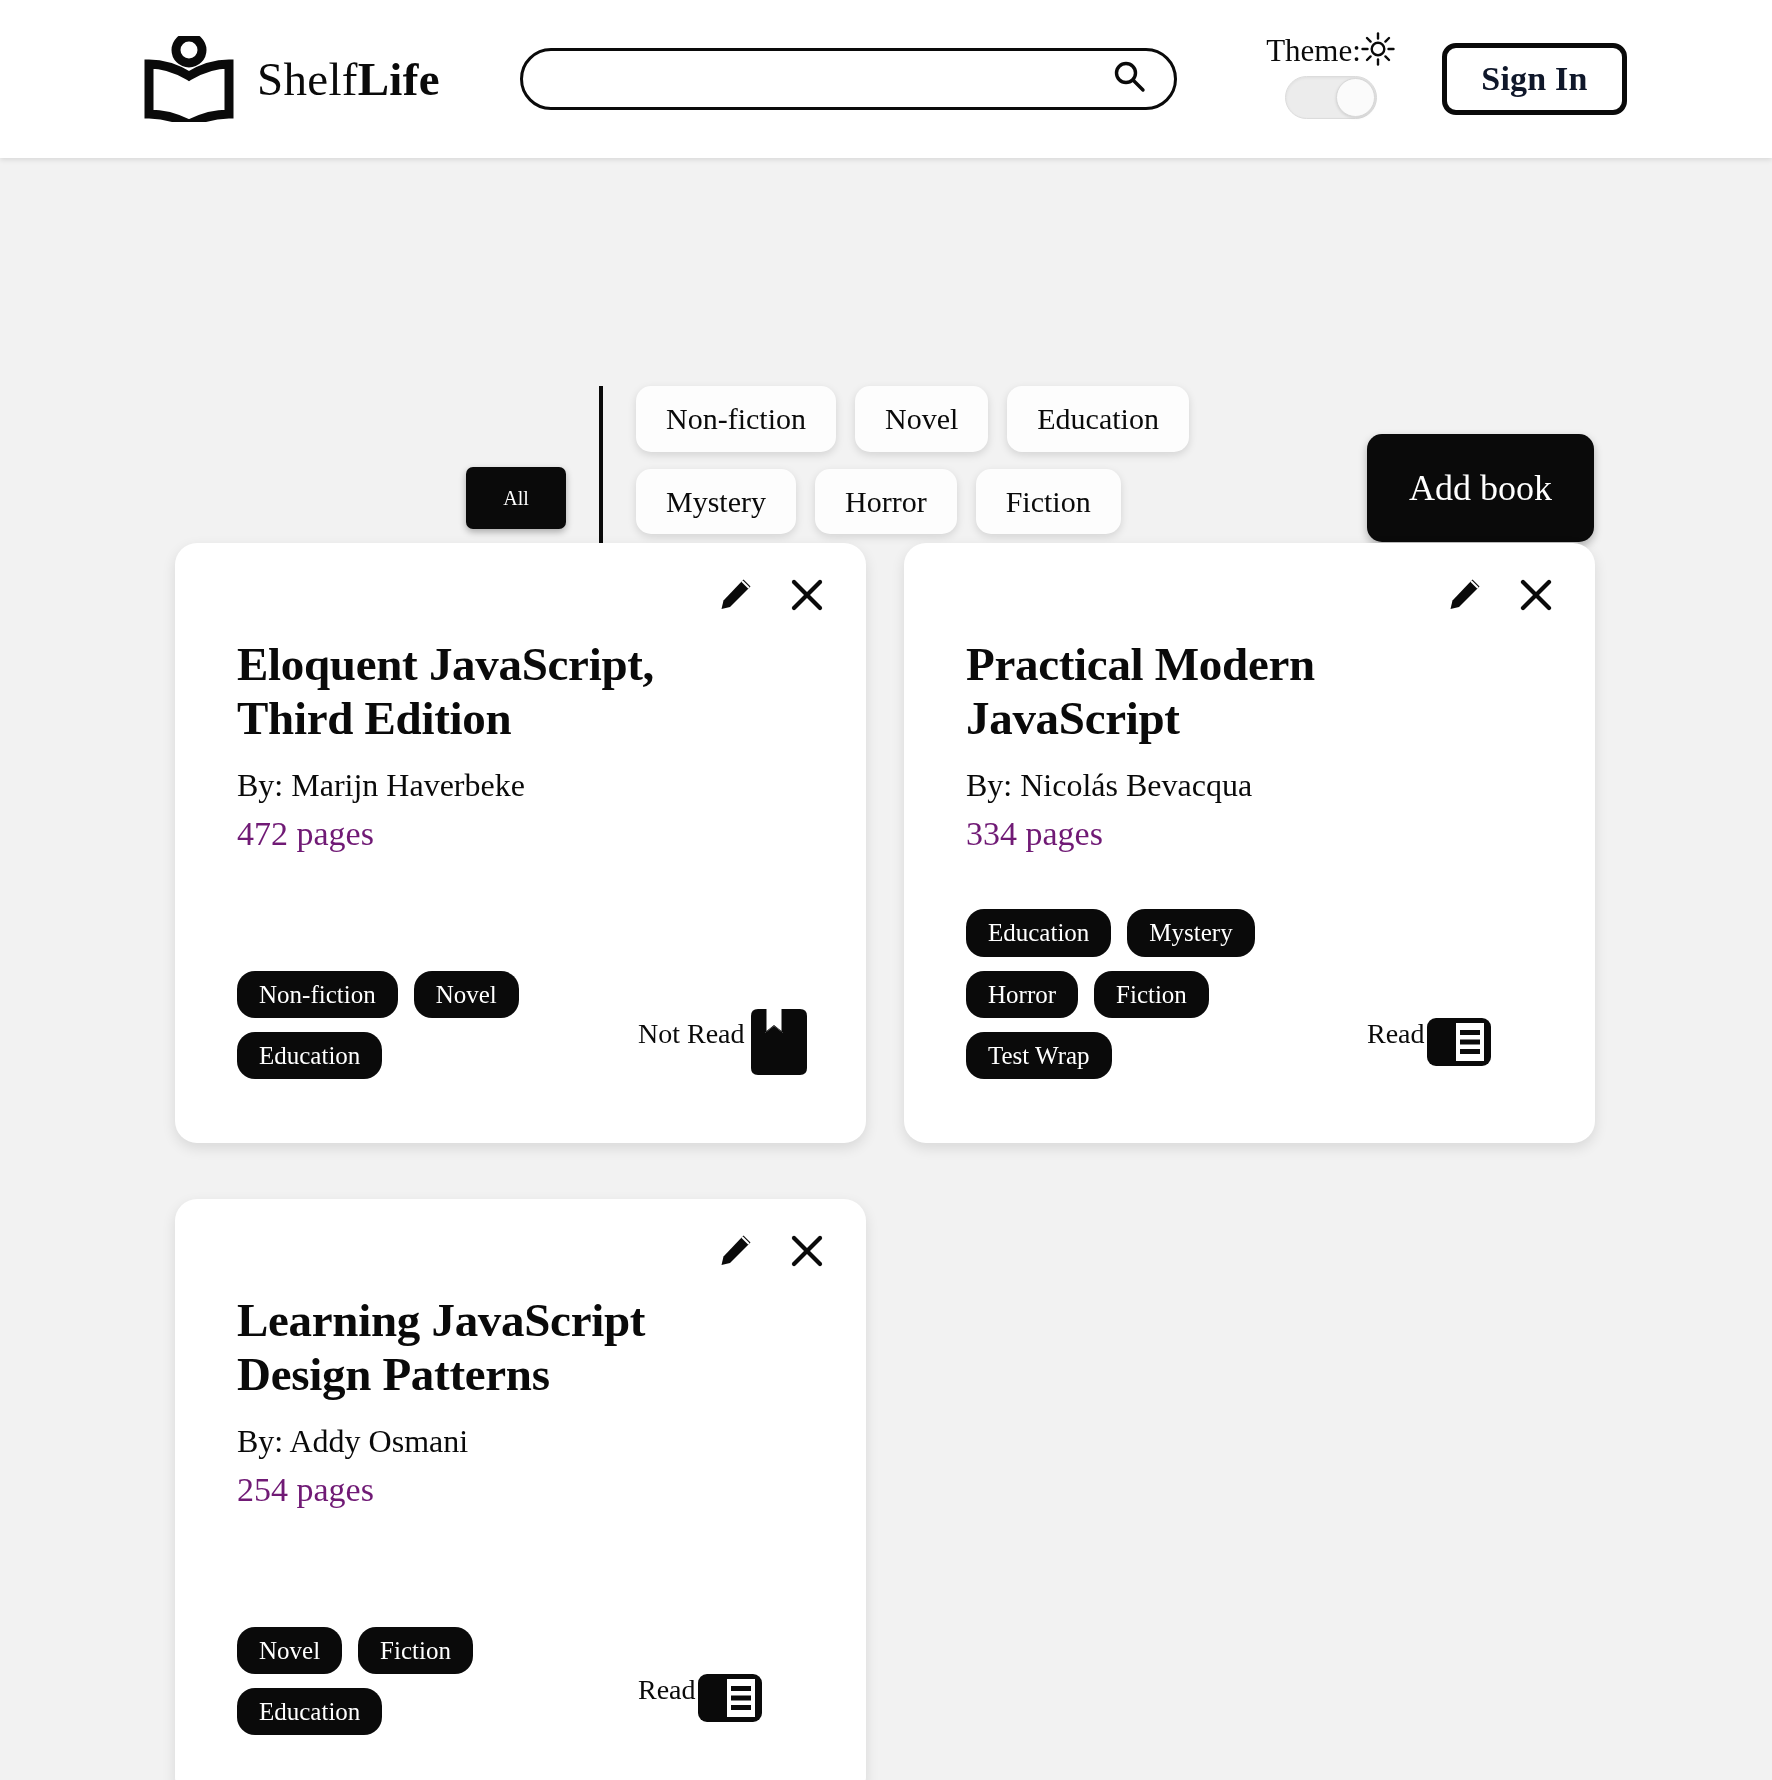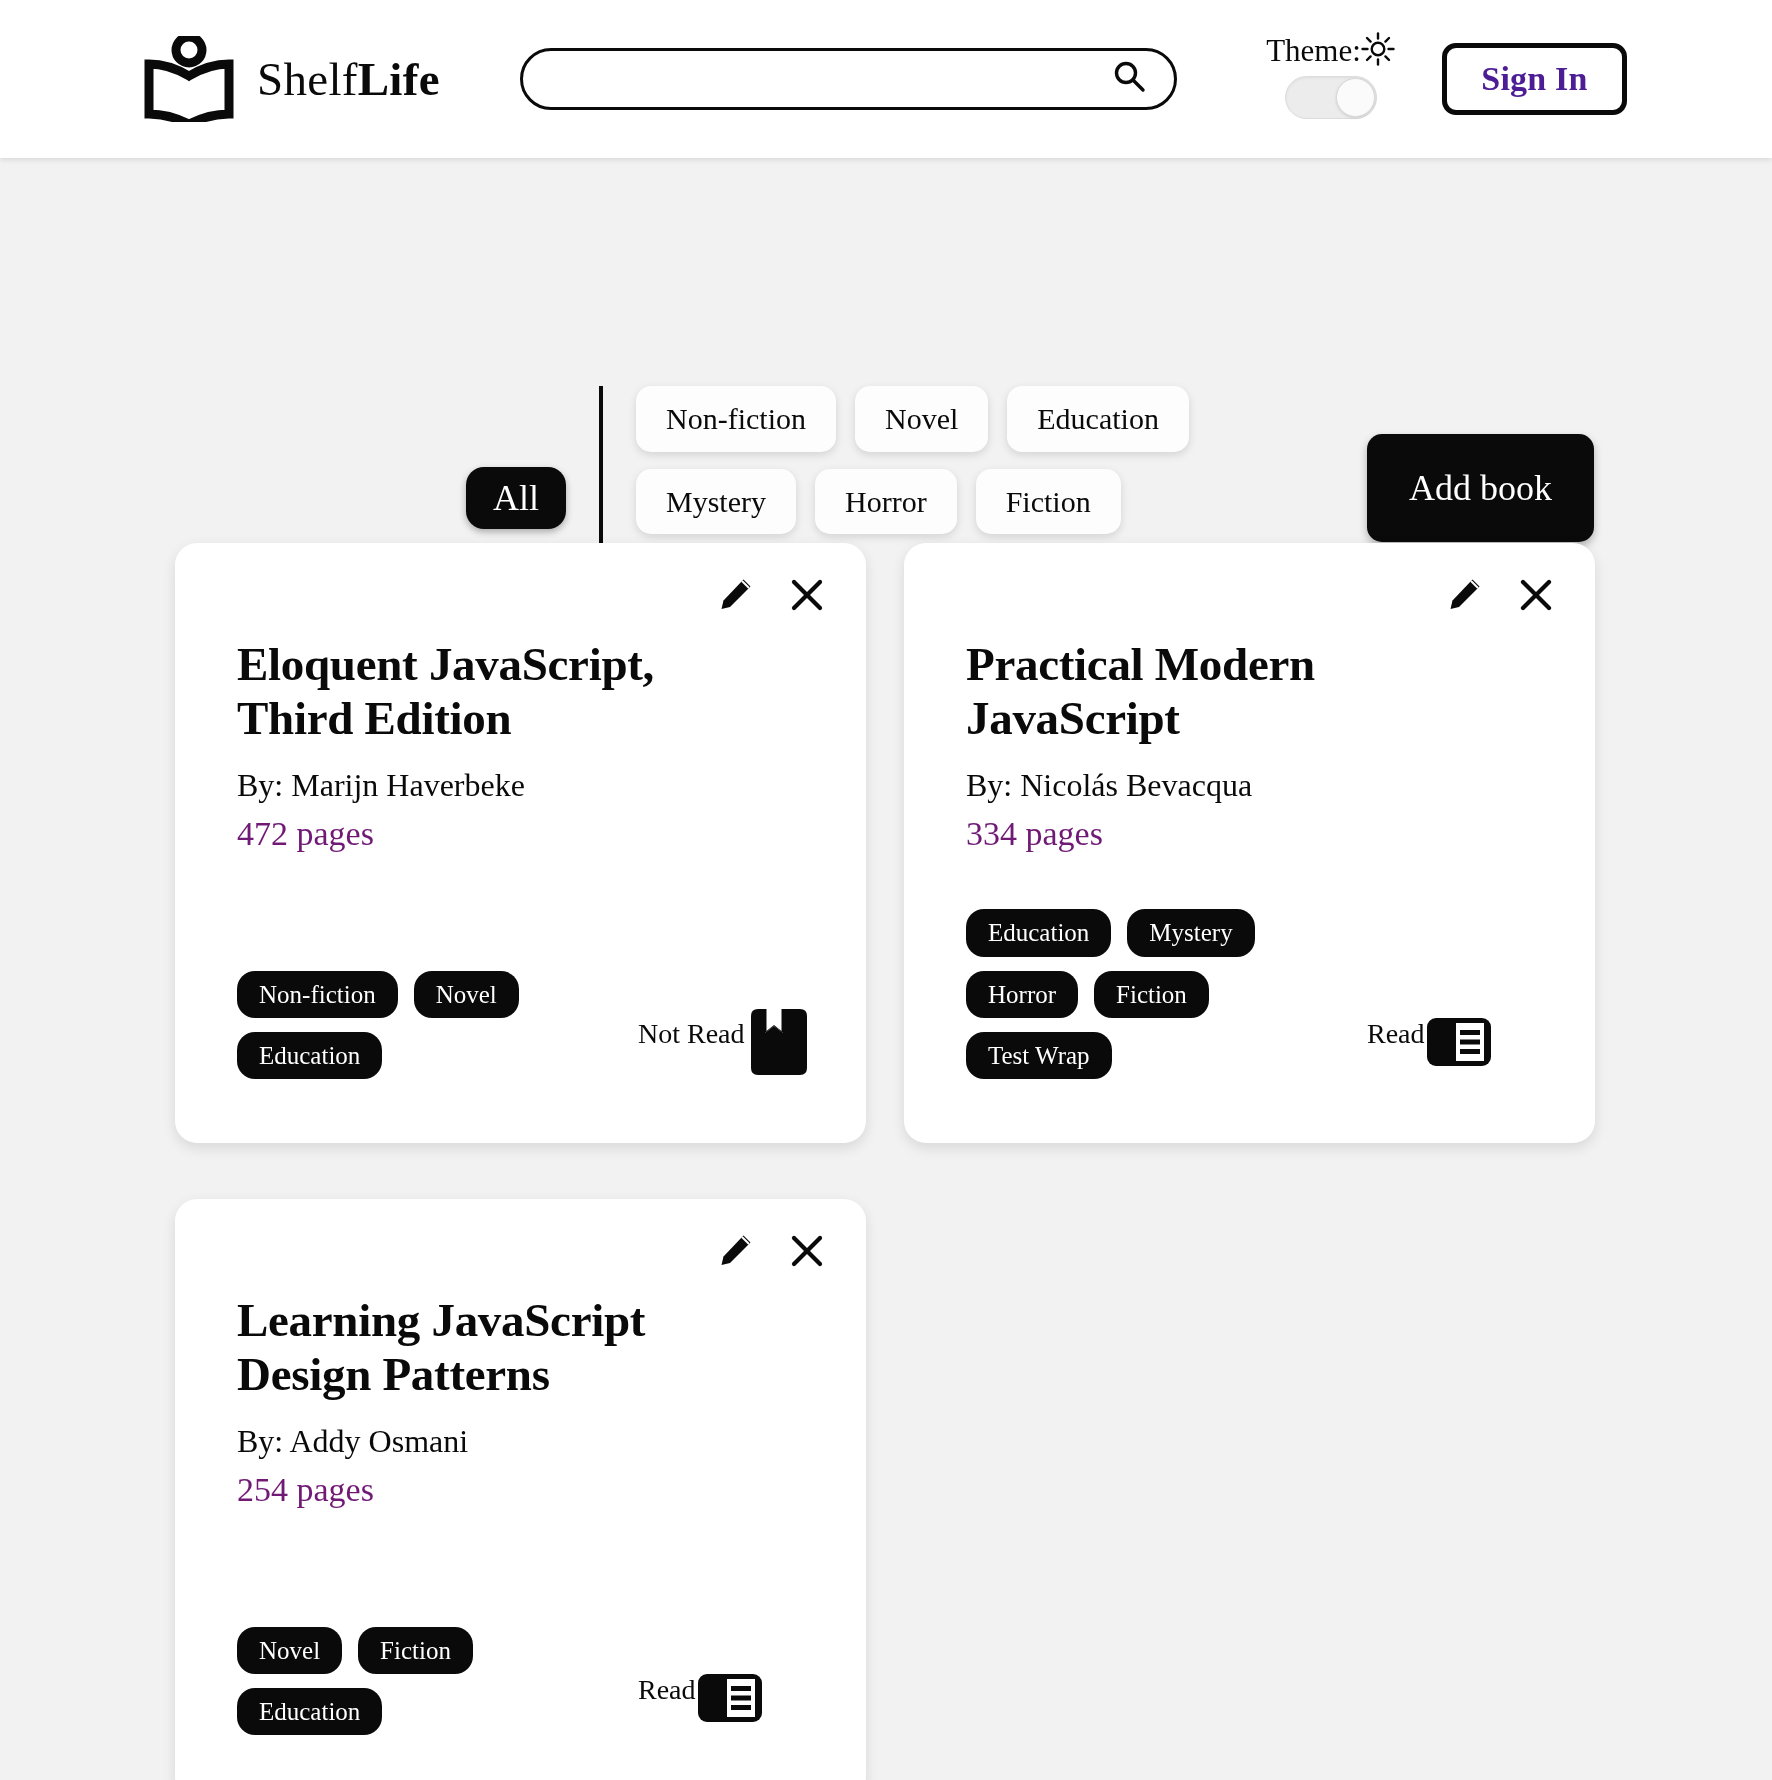--- a/index.html
+++ b/index.html
@@ -108,43 +108,43 @@
     left: 1442px;
     top: 43px;
     width: 185px;
     height: 72px;
     border: 5px solid #0a0a0a;
     border-radius: 14px;
     background: #ffffff;
     font-family: "Liberation Serif", serif;
     font-size: 34px;
     font-weight: 700;
-    color: #4c1d95;
+    color: #0f172a;
     cursor: pointer;
     letter-spacing: 0.2px;
   }
 
   
   .filter-area {
     position: relative;
     width: 1772px;
     height: 300px;
   }
   .all-btn {
     position: absolute;
     left: 466px;
     top: 309px;
     width: 100px;
     height: 62px;
     background: #0a0a0a;
     color: #ffffff;
     border: none;
-    border-radius: 18px;
+    border-radius: 7px;
     font-family: "Liberation Serif", serif;
-    font-size: 36px;
+    font-size: 20px;
     cursor: pointer;
     box-shadow: 0 3px 7px rgba(0,0,0,0.30);
   }
   .divider {
     position: absolute;
     left: 599px;
     top: 228px;
     width: 4px;
     height: 221px;
     background: #0a0a0a;

